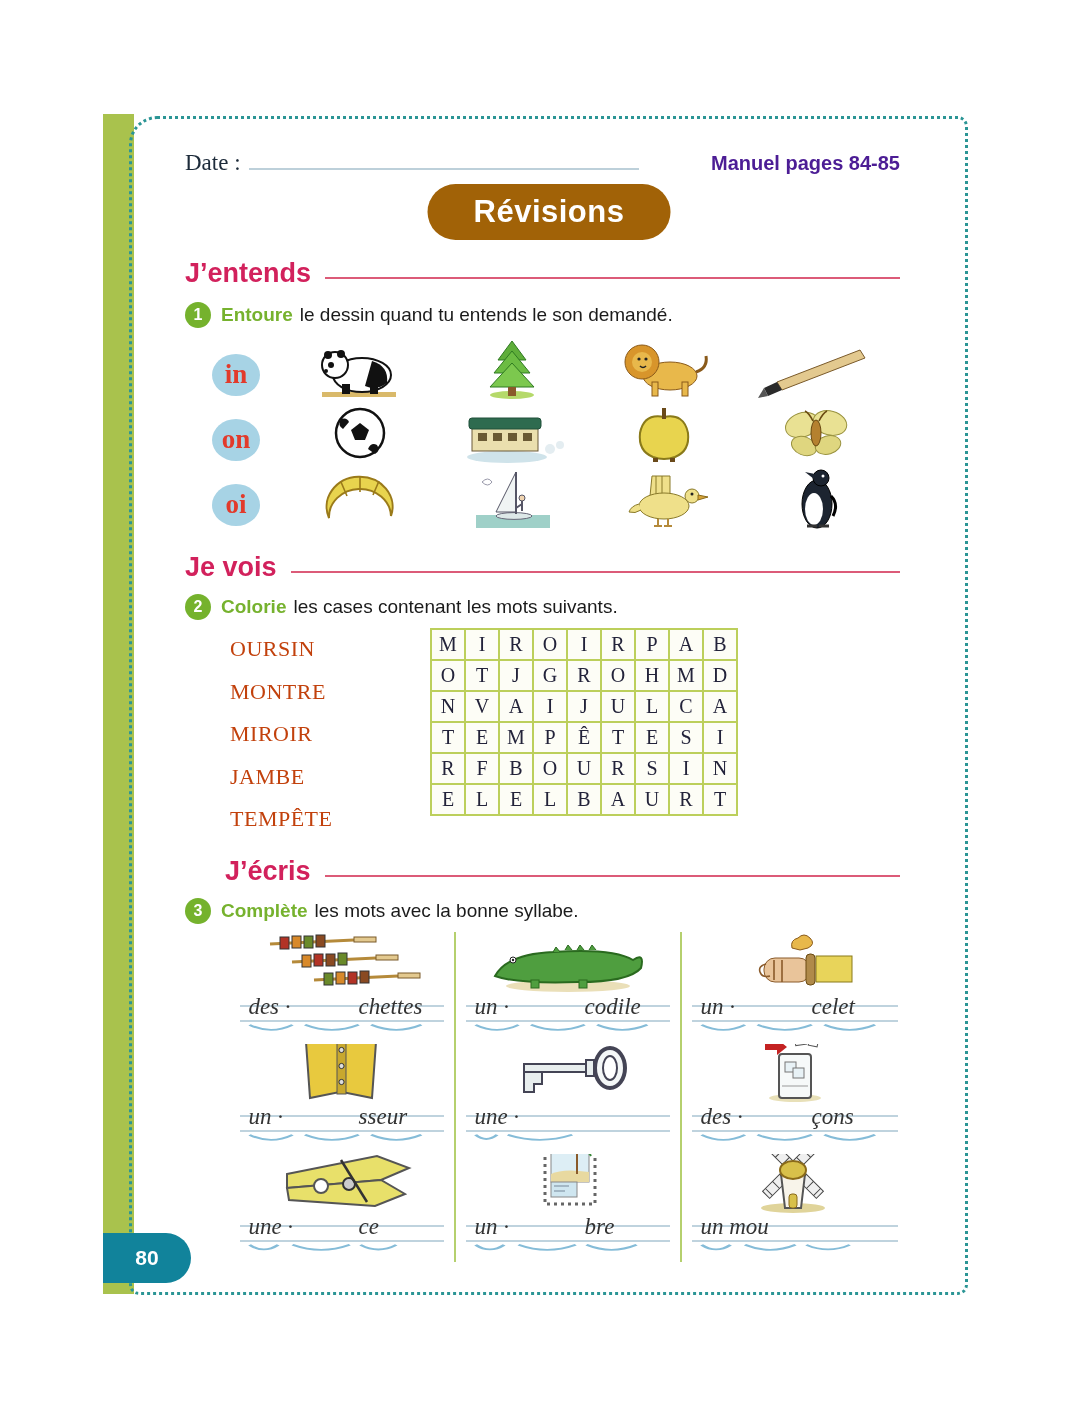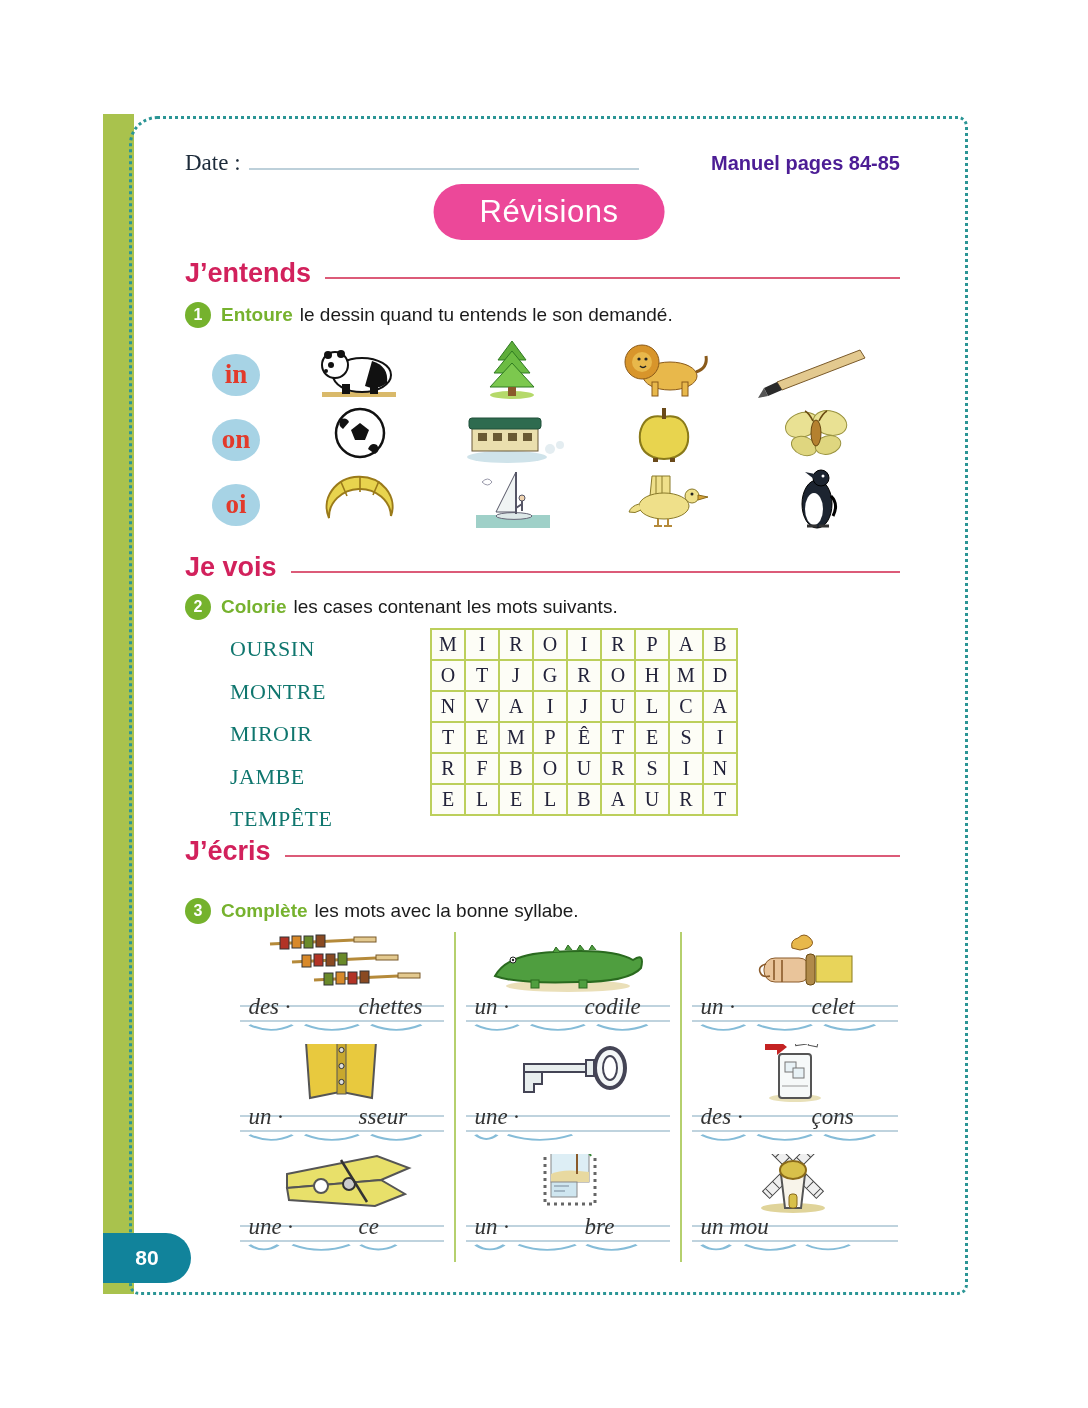--- a/index.html
+++ b/index.html
@@ -6,47 +6,47 @@
   body{width:1088px;height:1408px;position:relative;font-family:"Liberation Sans",sans-serif;overflow:hidden;}
   .green-bar{position:absolute;left:103px;top:114px;width:31px;height:1180px;background:#a9c24d;}
   .frame{position:absolute;left:129px;top:116px;width:833px;height:1173px;border:3px dotted #2b9595;border-radius:28px 10px 10px 10px;}
   .content{position:absolute;left:140px;top:120px;width:818px;height:1170px;}
 
   .date-row{position:absolute;left:45px;right:58px;top:30px;display:flex;align-items:baseline;text-align:right;}
   .date-label{font-family:"Liberation Serif",serif;font-size:23px;color:#1d2b3a;}
   .date-line{width:390px;border-bottom:2px solid #bdd0da;height:16px;margin-left:8px;}
   .manuel-ref{margin-left:auto;color:#4c1d95;font-weight:bold;font-size:20px;}
 
-  .title-pill{position:absolute;top:64px;left:50%;transform:translateX(-50%);background:#ec4899;color:#fff;
-    font-size:31px;font-weight:normal;padding:10px 46px;border-radius:30px;letter-spacing:.5px;}
+  .title-pill{position:absolute;top:64px;left:50%;transform:translateX(-50%);background:#a16207;color:#fff;
+    font-size:31px;font-weight:bold;padding:10px 46px;border-radius:30px;letter-spacing:.5px;}
 
   .sec-head{position:absolute;left:45px;right:58px;display:flex;align-items:center;}
   .sec-head .sec-title{font-size:27px;font-weight:bold;color:#d2215c;white-space:nowrap;}
   .sec-head .sec-line{flex:1;border-top:2px solid #dc5b78;margin-left:14px;margin-top:8px;}
   #head-entends{top:138px;}
   #head-vois{top:432px;}
-  #head-ecris{top:716px;}
+  #head-ecris{top:736px;margin-left:40px;}
 
   .ex-line{position:absolute;left:45px;display:flex;align-items:center;font-size:19px;color:#1b1b1b;}
   .ex-badge{width:26px;height:26px;border-radius:50%;background:#75b22d;color:#fff;font-weight:bold;font-size:16px;
     display:flex;align-items:center;justify-content:center;margin-right:10px;flex:none;}
   .ex-verb{color:#76b22e;font-weight:bold;margin-right:7px;}
   #ex1-line{top:182px;}
   #ex2-line{top:474px;}
   #ex3-line{top:778px;}
 
   .sounds{position:absolute;top:216px;left:60px;width:706px;}
   .sound-row{display:flex;align-items:center;height:65px;}
   .sound-chip{width:48px;height:42px;border-radius:50%;background:#a7d3e5;color:#e23a2b;
     font-family:"Liberation Serif",serif;font-weight:bold;font-size:27px;display:flex;align-items:center;
     justify-content:center;margin:12px 24px 0 12px;flex:none;}
   .img-slot{width:152px;display:flex;align-items:center;justify-content:center;flex:none;}
 
   .vois-body{position:absolute;top:508px;left:90px;right:58px;display:flex;}
-  .word-list{width:198px;font-family:"Liberation Serif",serif;font-size:22px;color:#0f766e;letter-spacing:.5px;padding-top:8px;}
+  .word-list{width:198px;font-family:"Liberation Serif",serif;font-size:22px;color:#c2410c;letter-spacing:.5px;padding-top:8px;}
   .word-list div{height:42.5px;}
   table.letter-grid{border-collapse:collapse;margin-left:2px;align-self:flex-start;}
   table.letter-grid td{width:30px;height:27px;border:2.5px solid #bccf5b;background:#fdfdf6;
     font-family:"Liberation Serif",serif;font-size:20px;color:#23233a;text-align:center;vertical-align:middle;}
 
   .ecris-grid{position:absolute;top:812px;left:90px;width:678px;display:grid;grid-template-columns:1fr 1fr 1fr;}
   .ecris-cell{height:110px;display:flex;flex-direction:column;padding:2px 8px 6px;box-sizing:border-box;}
   .ecris-cell.sep{border-right:2.5px solid #b5d06e;}
   .ecris-img{flex:1;display:flex;align-items:flex-end;justify-content:center;overflow:hidden;}
   .write-area{position:relative;height:40px;margin-top:2px;}

